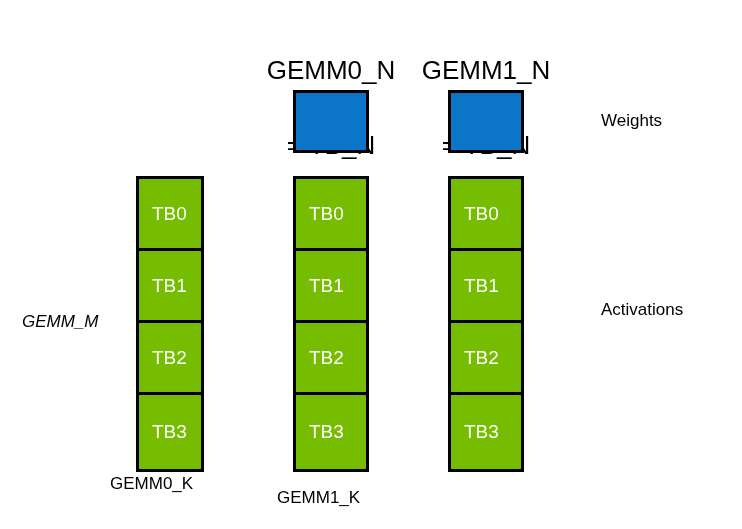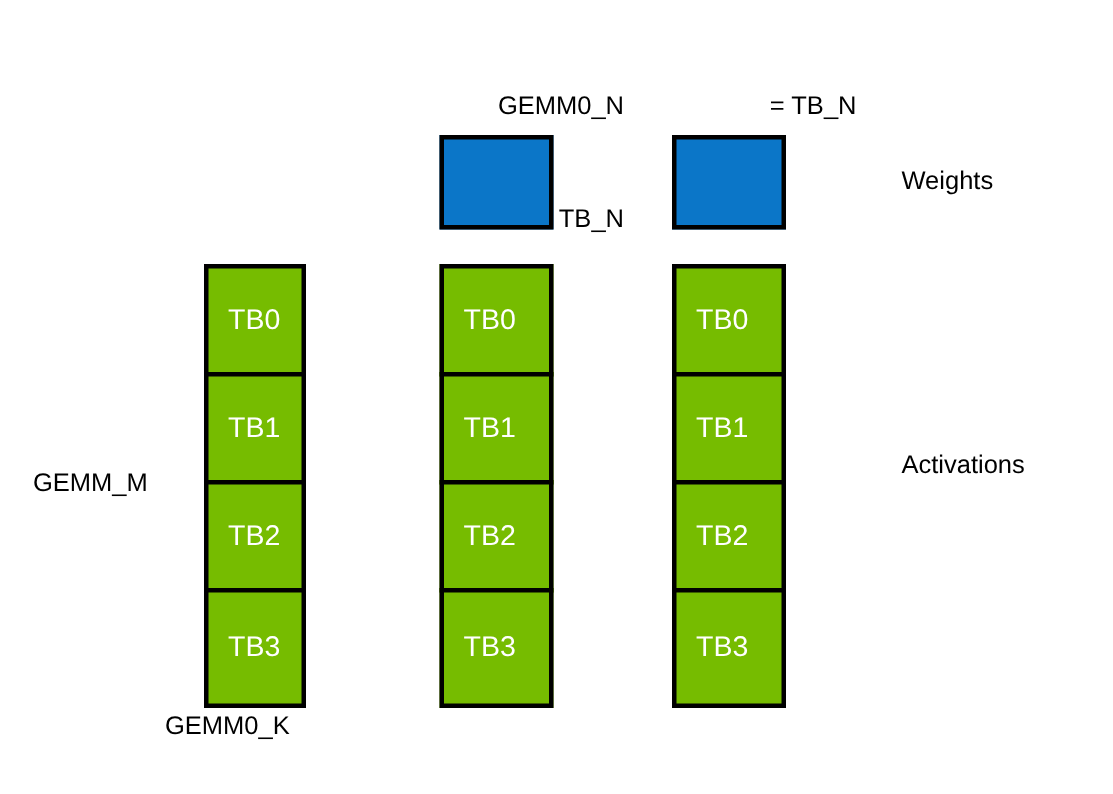--- a/index.html
+++ b/index.html
@@ -28,22 +28,22 @@
     position: absolute;
     font-size: 19px;
     line-height: 24px;
     color: #000000;
     white-space: pre;
     letter-spacing: 0px;
   }
 
   .top-label {
     width: 170px;
-    text-align: right;
-    font-size: 17px;
+    text-align: center;
+    font-size: 26px;
     line-height: 25px;
   }
   .top-label .l1,
   .top-label .l2 {
     display: block;
   }
 
   
   .weight-box {
     position: absolute;
@@ -92,32 +92,33 @@
 <body>
 
 <div id="canvas">
 
   <div class="label top-label" style="left:246px; top:8px;">
     <span class="l1">GEMM0_N</span>
     <span class="l2">= TB_N</span>
   </div>
 
   <div class="label top-label" style="left:401px; top:8px;">
+    <span class="l1">GEMM1_N</span>
     <span class="l2">= TB_N</span>
   </div>
 
   <div class="weight-box" style="left:293px; top:90px; width:76px; height:63px;"></div>
 
   <div class="weight-box" style="left:448px; top:90px; width:76px; height:63px;"></div>
 
   <div class="side-label" style="left:601px; top:110px;">Weights</div>
 
   <div class="side-label" style="left:601px; top:299px;">Activations</div>
 
-  <div class="side-label" style="left:22px; top:311px;">GEMM_M</div>
+  <div class="side-label" style="left:22px; top:311px;font-style:italic;">GEMM_M</div>
 
   <div class="act-column" style="left:136px; top:176px; width:68px; height:296px;">
     <div class="act-cell" style="height:75px;">
       <span class="cell-text">TB0</span>
     </div>
     <div class="act-cell" style="height:75px;">
       <span class="cell-text">TB1</span>
     </div>
     <div class="act-cell" style="height:75px;">
       <span class="cell-text">TB2</span>
@@ -152,14 +153,15 @@
     <div class="act-cell" style="height:75px;">
       <span class="cell-text">TB2</span>
     </div>
     <div class="act-cell" style="height:80px;">
       <span class="cell-text">TB3</span>
     </div>
   </div>
 
   <div class="side-label" style="left:110px; top:473px;">GEMM0_K</div>
 
+  <div class="side-label" style="left:277px; top:487px;">GEMM1_K</div>
 
 </div>
 
 </body></html>

